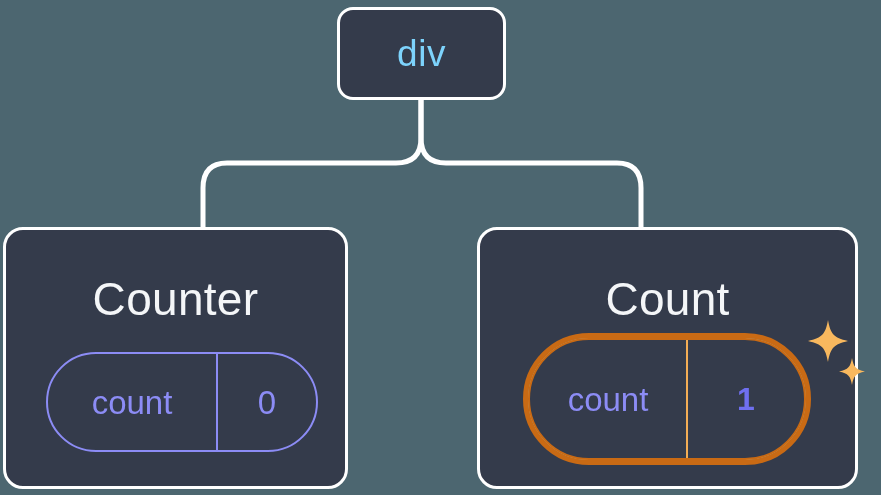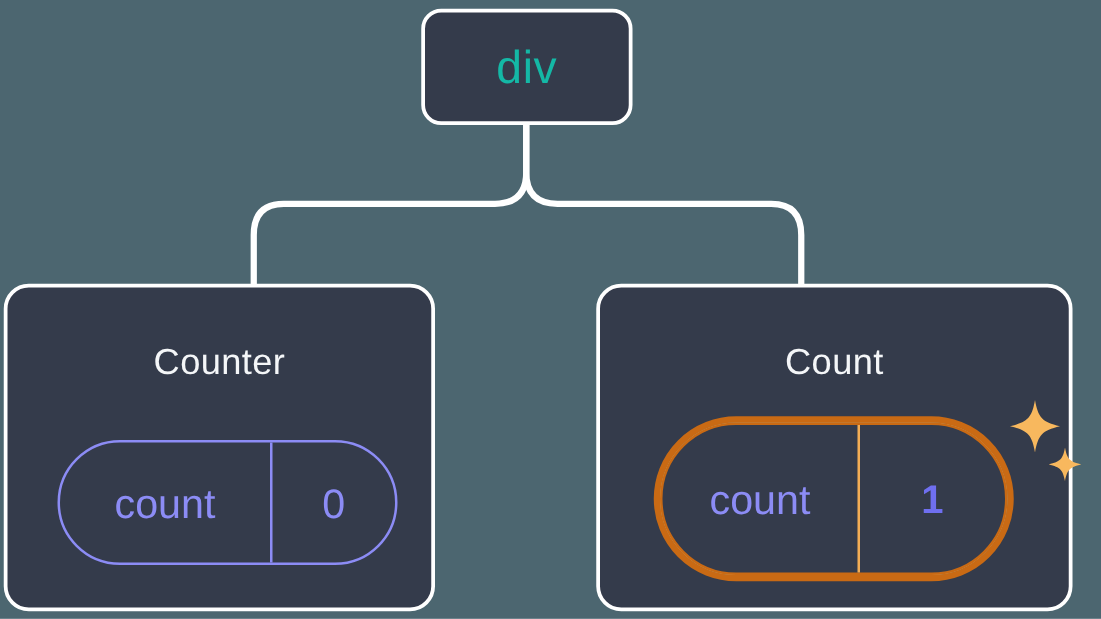--- a/index.html
+++ b/index.html
@@ -37,21 +37,21 @@
     height: 93px;
     box-sizing: border-box;
     background: #343b4b;
     border: 3px solid #ffffff;
     border-radius: 16px;
     display: flex;
     align-items: center;
     justify-content: center;
   }
   .node-root-label {
-    color: #14b8a6;
+    color: #7dd3fc;
     font-size: 37px;
     font-weight: 400;
     letter-spacing: 0.5px;
     line-height: 1;
   }
 
   
   .card {
     position: absolute;
     top: 227px;
@@ -65,21 +65,21 @@
   .card-left  { left: 3px;   width: 345px; }
   .card-right { left: 477px; width: 381px; }
 
   .card-title {
     position: absolute;
     left: 0;
     right: 0;
     top: 46px;
     text-align: center;
     color: #f4f6f8;
-    font-size: 29px;
+    font-size: 46px;
     font-weight: 400;
     line-height: 1;
     letter-spacing: 0.3px;
   }
 
   
   .pill {
     position: absolute;
     box-sizing: border-box;
     display: flex;

